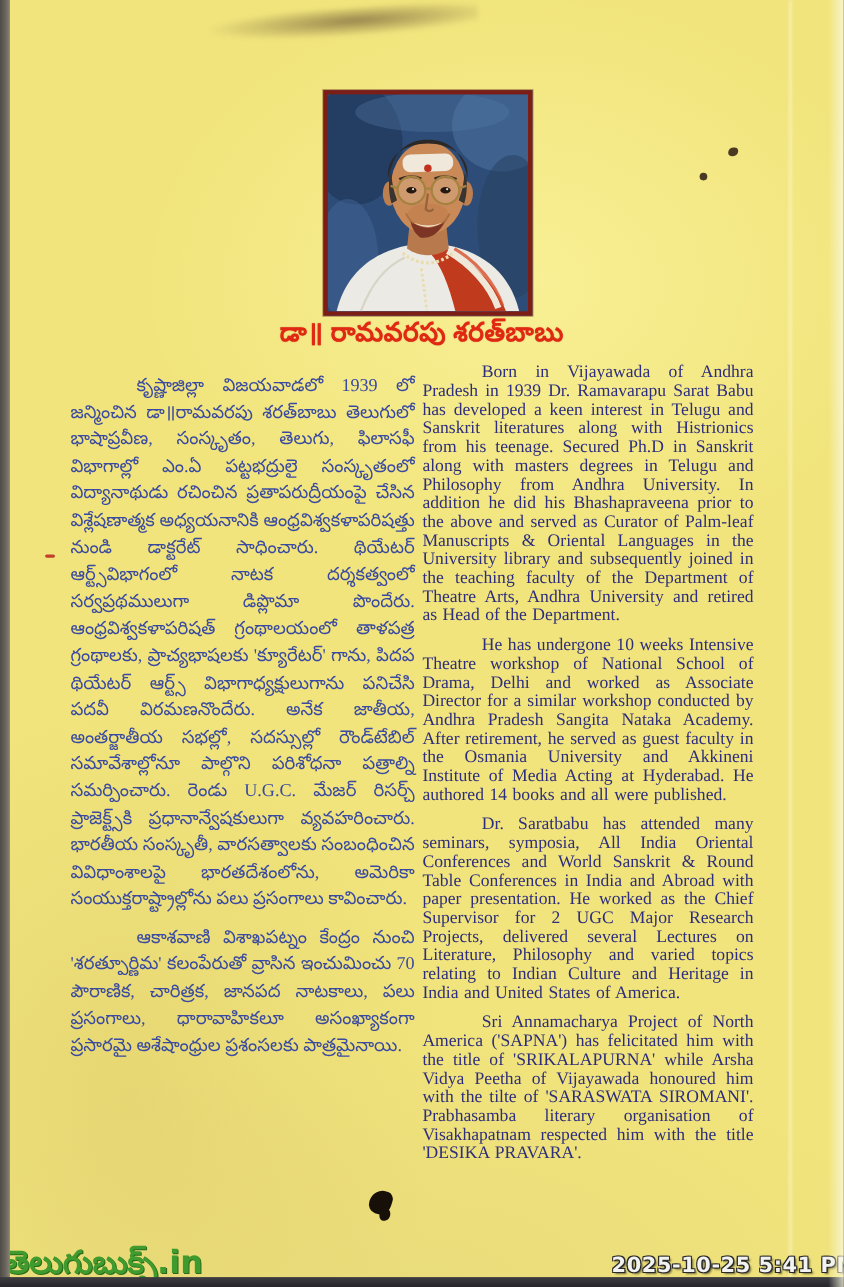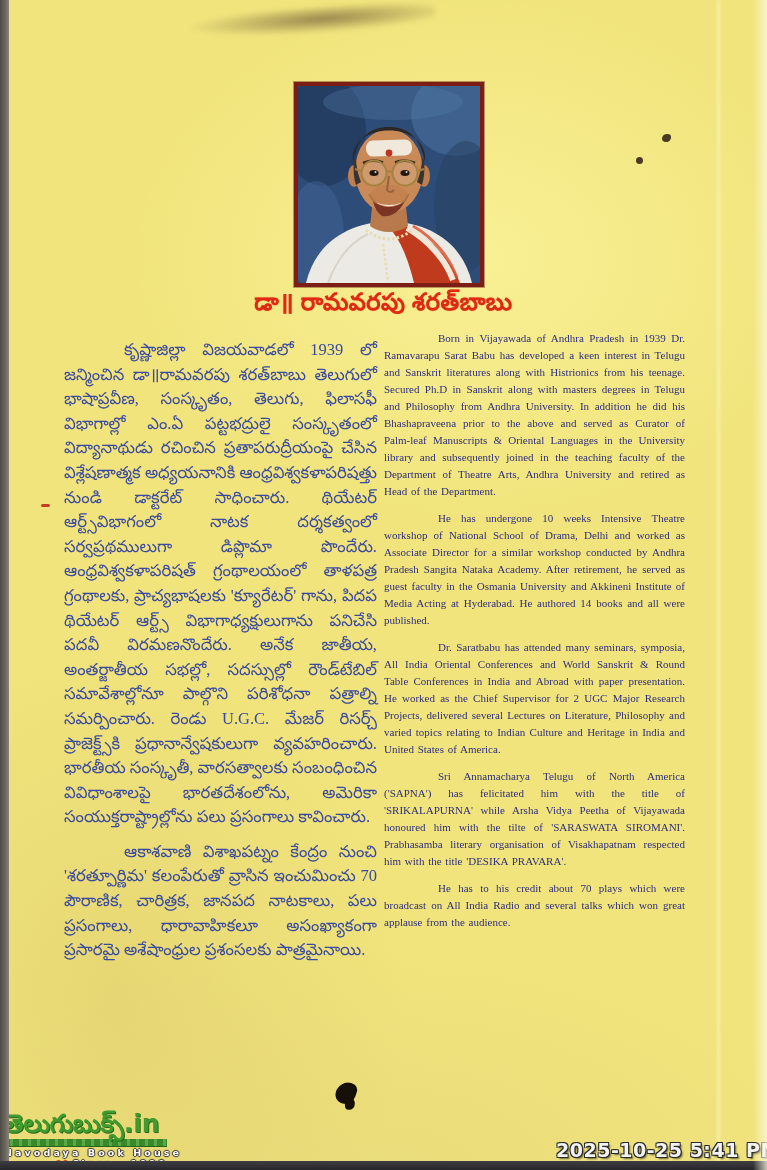--- a/index.html
+++ b/index.html
@@ -44,27 +44,27 @@
     color:#e02812;font-size:24px;font-weight:bold;letter-spacing:.5px;
     text-shadow:0 0 1px rgba(190,30,10,.5);}
 
   
   .col{position:absolute;text-align:justify;}
   .col p{margin:0 0 10px 0;}
   .col-telugu{left:64px;top:338px;width:313px;color:#3a4aa0;
     font-size:16.5px;line-height:24.6px;font-weight:500;}
   .col-telugu p{text-indent:60px;}
   .col-english{left:384px;top:330px;width:301px;color:#2e2e7c;
-    font-size:11px;line-height:17px;word-spacing:1px;}
+    font-size:16px;line-height:17px;word-spacing:1px;}
   .col-english p{text-indent:54px;}
 
   
   .logo{position:absolute;left:4px;top:1110px;width:230px;}
-  .logo-brand{font-family:"DejaVu Sans",sans-serif;font-weight:bold;font-size:25px;
-    color:#3f9b2d;text-shadow:1px 1px 0 #2a6b1c;line-height:28px;white-space:nowrap;}
+  .logo-brand{font-family:"DejaVu Sans",sans-serif;font-weight:bold;font-size:29px;
+    color:#3f9b2d;text-shadow:1px 1px 0 #2a6b1c;line-height:28px;white-space:nowrap;margin-top:23px;}
   .logo-bar{margin-top:1px;width:163px;height:7px;
     background:repeating-linear-gradient(90deg,#37892a 0 6px,#5aa946 6px 9px);
     border-bottom:1px solid #25631b;}
   .logo-name{margin-top:0;font-family:"DejaVu Sans",sans-serif;font-weight:bold;
     font-size:9.5px;letter-spacing:3.1px;color:#fff;white-space:nowrap;
     text-shadow:0 1px 1px #333,1px 0 1px #333,-1px 0 1px #333,0 -1px 1px #333;}
   .logo-since-row{display:flex;align-items:center;gap:3px;margin-left:51px;margin-top:0px;}
   .logo-since{font-family:"DejaVu Sans",sans-serif;font-weight:bold;font-size:10.5px;
     letter-spacing:1.8px;color:#fff;white-space:nowrap;
     text-shadow:0 1px 1px #333,1px 0 1px #333,-1px 0 1px #333,0 -1px 1px #333;}
@@ -148,22 +148,21 @@
 
   <div class="col col-telugu">
     <p>కృష్ణాజిల్లా విజయవాడలో 1939 లో జన్మించిన డా॥రామవరపు శరత్‌బాబు తెలుగులో భాషాప్రవీణ, సంస్కృతం, తెలుగు, ఫిలాసఫీ విభాగాల్లో ఎం.ఏ పట్టభద్రులై సంస్కృతంలో విద్యానాథుడు రచించిన ప్రతాపరుద్రీయంపై చేసిన విశ్లేషణాత్మక అధ్యయనానికి ఆంధ్రవిశ్వకళాపరిషత్తు నుండి డాక్టరేట్ సాధించారు. థియేటర్ ఆర్ట్స్‌విభాగంలో నాటక దర్శకత్వంలో సర్వప్రథములుగా డిప్లొమా పొందేరు. ఆంధ్రవిశ్వకళాపరిషత్ గ్రంథాలయంలో తాళపత్ర గ్రంథాలకు, ప్రాచ్యభాషలకు 'క్యూరేటర్' గాను, పిదప థియేటర్ ఆర్ట్స్ విభాగాధ్యక్షులుగాను పనిచేసి పదవీ విరమణనొందేరు. అనేక జాతీయ, అంతర్జాతీయ సభల్లో, సదస్సుల్లో రౌండ్‌టేబిల్ సమావేశాల్లోనూ పాల్గొని పరిశోధనా పత్రాల్ని సమర్పించారు. రెండు U.G.C. మేజర్ రిసర్చ్ ప్రాజెక్ట్స్‌కి ప్రధానాన్వేషకులుగా వ్యవహరించారు. భారతీయ సంస్కృతీ, వారసత్వాలకు సంబంధించిన వివిధాంశాలపై భారతదేశంలోను, అమెరికా సంయుక్తరాష్ట్రాల్లోను పలు ప్రసంగాలు కావించారు.</p>
     <p>ఆకాశవాణి విశాఖపట్నం కేంద్రం నుంచి 'శరత్పూర్ణిమ' కలంపేరుతో వ్రాసిన ఇంచుమించు 70 పౌరాణిక, చారిత్రక, జానపద నాటకాలు, పలు ప్రసంగాలు, ధారావాహికలూ అసంఖ్యాకంగా ప్రసారమై అశేషాంధ్రుల ప్రశంసలకు పాత్రమైనాయి.</p>
   </div>
 
   <div class="col col-english">
     <p>Born in Vijayawada of Andhra Pradesh in 1939 Dr. Ramavarapu Sarat Babu has developed a keen interest in Telugu and Sanskrit literatures along with Histrionics from his teenage. Secured Ph.D in Sanskrit along with masters degrees in Telugu and Philosophy from Andhra University. In addition he did his Bhashapraveena prior to the above and served as Curator of Palm-leaf Manuscripts &amp; Oriental Languages in the University library and subsequently joined in the teaching faculty of the Department of Theatre Arts, Andhra University and retired as Head of the Department.</p>
     <p>He has undergone 10 weeks Intensive Theatre workshop of National School of Drama, Delhi and worked as Associate Director for a similar workshop conducted by Andhra Pradesh Sangita Nataka Academy. After retirement, he served as guest faculty in the Osmania University and Akkineni Institute of Media Acting at Hyderabad. He authored 14 books and all were published.</p>
     <p>Dr. Saratbabu has attended many seminars, symposia, All India Oriental Conferences and World Sanskrit &amp; Round Table Conferences in India and Abroad with paper presentation. He worked as the Chief Supervisor for 2 UGC Major Research Projects, delivered several Lectures on Literature, Philosophy and varied topics relating to Indian Culture and Heritage in India and United States of America.</p>
-    <p>Sri Annamacharya Telugu of North America ('SAPNA') has felicitated him with the title of 'SRIKALAPURNA' while Arsha Vidya Peetha of Vijayawada honoured him with the tilte of 'SARASWATA SIROMANI'. Prabhasamba literary organisation of Visakhapatnam respected him with the title 'DESIKA PRAVARA'.</p>
-    <p>He has to his credit about 70 plays which were broadcast on All India Radio and several talks which won great applause from the audience.</p>
+    <p>Sri Annamacharya Project of North America ('SAPNA') has felicitated him with the title of 'SRIKALAPURNA' while Arsha Vidya Peetha of Vijayawada honoured him with the tilte of 'SARASWATA SIROMANI'. Prabhasamba literary organisation of Visakhapatnam respected him with the title 'DESIKA PRAVARA'.</p>
   </div>
 
   <div class="ink-blot"></div>
 
   <div class="logo">
     <div class="logo-brand">తెలుగుబుక్స్.in</div>
     <div class="logo-bar"></div>
     <div class="logo-name">Navodaya Book House</div>
     <div class="logo-since-row">
       <svg width="14" height="11" viewBox="0 0 14 11">

